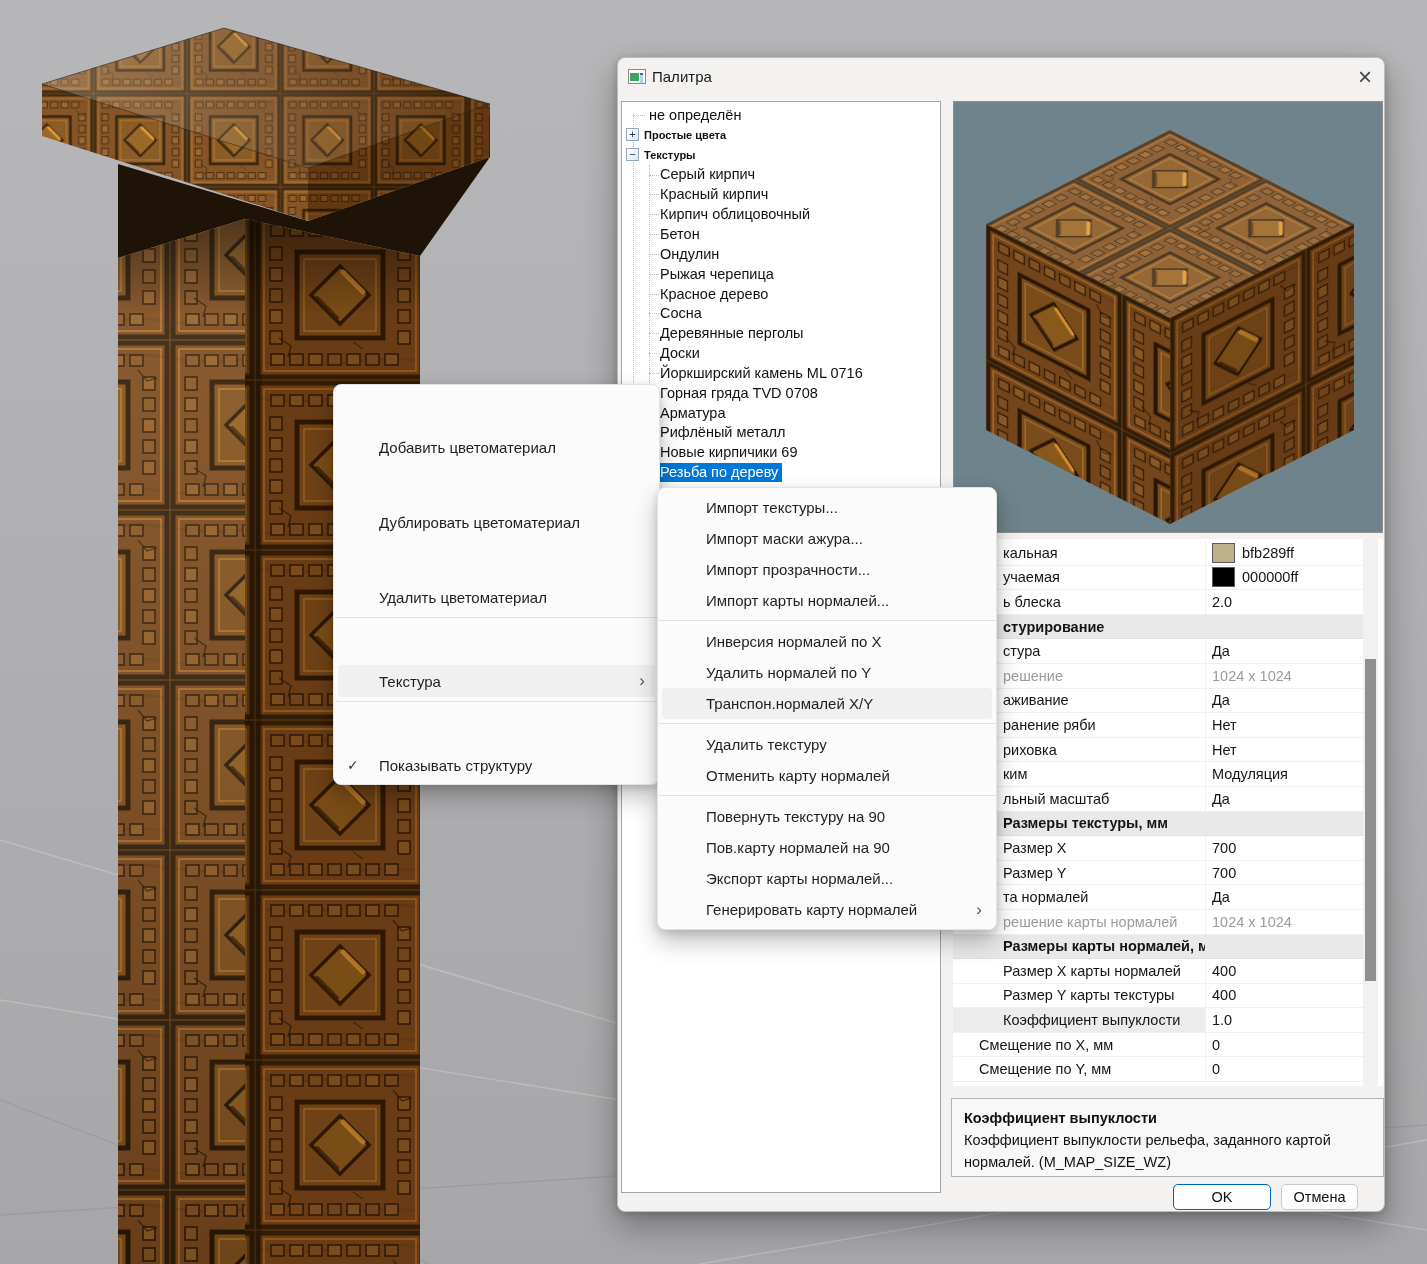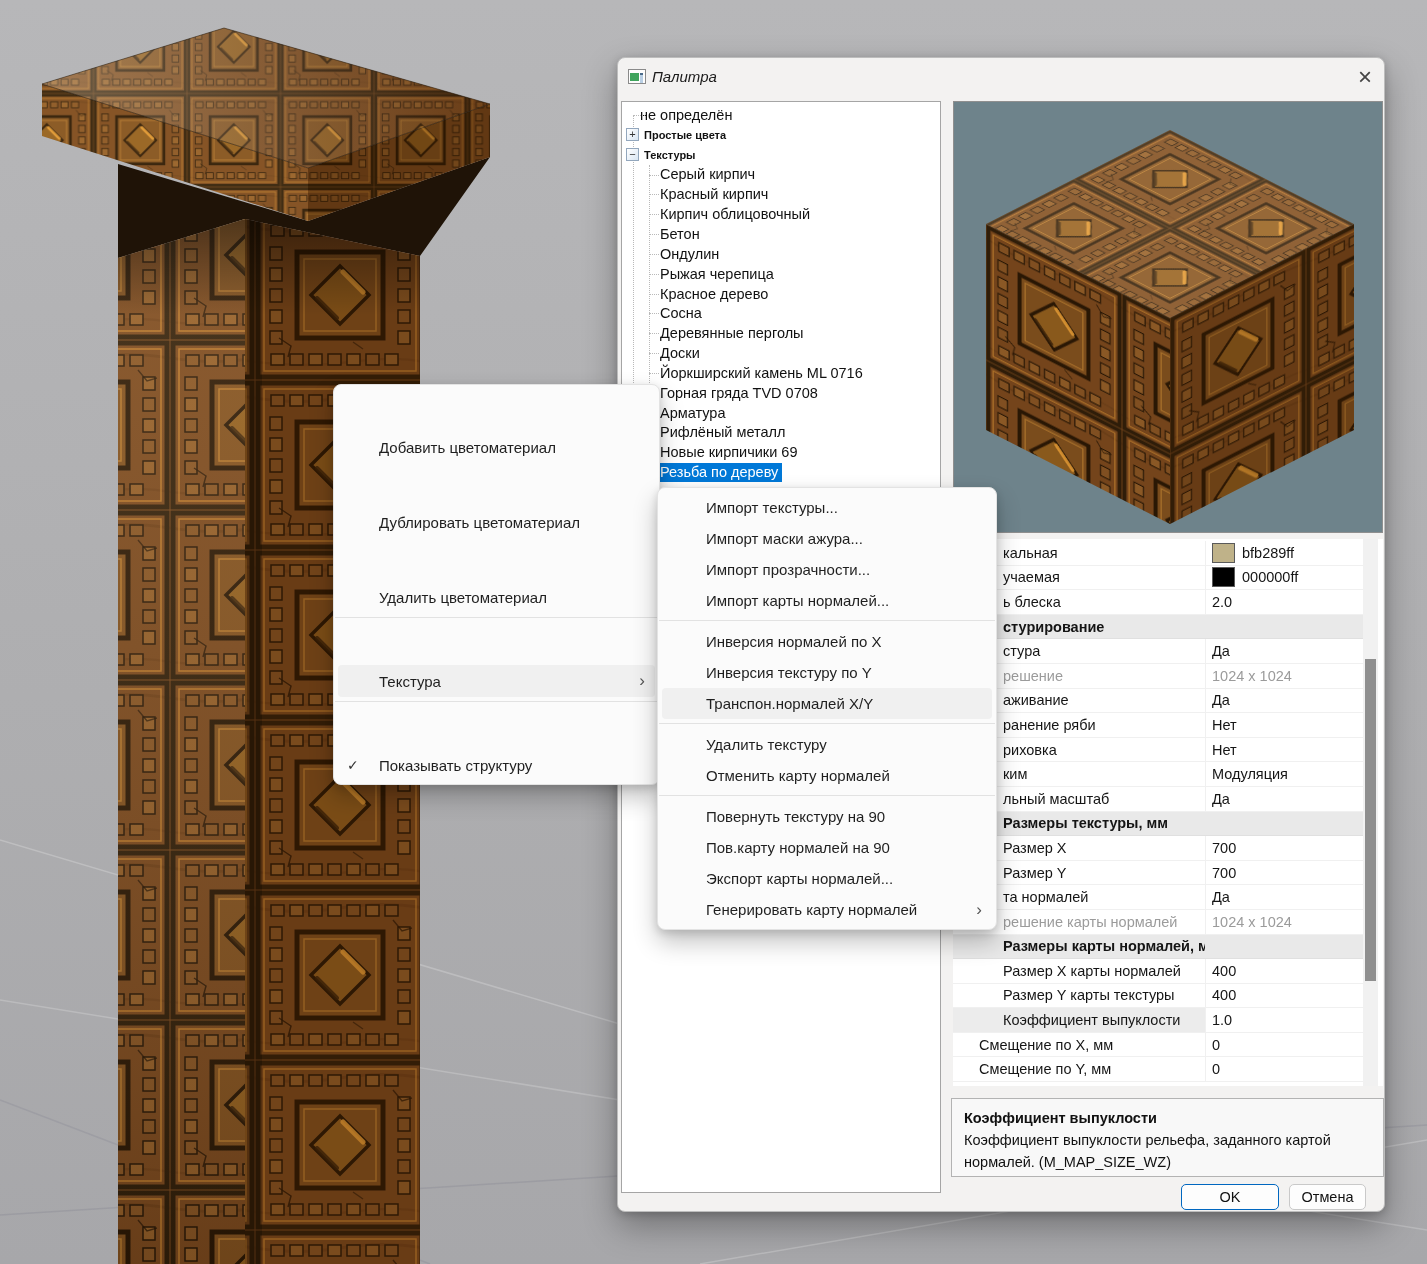--- a/index.html
+++ b/index.html
@@ -15,31 +15,31 @@
   .dialog{
     position:absolute;left:617px;top:57px;width:768px;height:1155px;
     background:#f3f2f1;border:1px solid #bdbdbd;border-radius:8px;
     box-shadow:0 14px 34px rgba(0,0,0,.32), 0 2px 8px rgba(0,0,0,.18);
     box-sizing:border-box;
   }
   .titlebar{position:absolute;left:0;top:0;width:100%;height:40px;}
   .app-icon{position:absolute;left:10px;top:11px;width:18px;height:15px;background:#fdfdfd;border:1px solid #8a8a8a;box-sizing:border-box;}
   .app-icon .g{position:absolute;left:1px;top:3px;width:9px;height:8px;background:#3fa45c;}
   .app-icon .s{position:absolute;left:11px;top:3px;width:3px;height:8px;background:#b9cfe4;border-top:2px solid #4a6a8a;}
-  .title-text{position:absolute;left:34px;top:10px;font-size:15px;color:#1b1b1b;font-style:italic;}
+  .title-text{position:absolute;left:34px;top:10px;font-size:15px;color:#1b1b1b;}
   .close-btn{position:absolute;left:732px;top:6px;width:30px;height:28px;text-align:center;line-height:26px;font-size:24px;font-weight:300;color:#444;cursor:default;}
   
   .tree-panel{
     position:absolute;left:3px;top:43px;width:320px;height:1092px;
     background:#fff;border:1px solid #a5a5a5;box-sizing:border-box;overflow:hidden;
   }
   .vline{position:absolute;border-left:1px dotted #b9b9b9;width:0;}
   .titem{position:relative;height:19.85px;display:flex;align-items:center;font-size:14.5px;color:#111;white-space:nowrap;}
   .titem.b .tlabel{font-weight:bold;font-size:11px;}
-  .titem.lvl1.leaf{padding-left:18px;}
+  .titem.lvl1.leaf{padding-left:27px;}
   .titem.lvl1.exp0{padding-left:4px;}
   .titem.lvl2{padding-left:38px;}
   .titem.lvl1.leaf::before{content:"";position:absolute;left:11px;top:10px;width:12px;border-top:1px dotted #b9b9b9;}
   .titem.lvl2::before{content:"";position:absolute;left:27px;top:10px;width:10px;border-top:1px dotted #b9b9b9;}
   .expbox{
     width:13px;height:13px;margin-right:5px;flex:0 0 13px;
     border:1px solid #93a7bd;background:linear-gradient(135deg,#ffffff,#d9e6f3);
     font-size:11px;line-height:11px;text-align:center;color:#333;box-sizing:border-box;
   }
   .tlabel.sel{background:#0078d7;color:#fff;padding:1px 4px 2px 3px;margin-left:-3px;}
@@ -65,21 +65,21 @@
   
   .desc{
     position:absolute;left:333px;top:1040px;width:433px;height:79px;
     background:#f8f8f8;border:1px solid #b3b3b3;box-sizing:border-box;
     padding:8px 12px;font-size:14.5px;color:#111;line-height:22px;
   }
   .desc .dtitle{font-weight:bold;}
   
   .btn{
     position:absolute;top:1126px;height:26px;background:#fdfdfd;border-radius:5px;
-    font-size:14.5px;color:#111;text-align:center;line-height:24px;box-sizing:border-box;margin-left:8px;
+    font-size:14.5px;color:#111;text-align:center;line-height:24px;box-sizing:border-box;
   }
   .btn.ok{left:555px;width:98px;border:1.5px solid #0067c0;}
   .btn.cancel{left:663px;width:77px;border:1px solid #c9c9c9;}
   
   .menu{
     position:absolute;background:#fbfbfb;border:1px solid #e3e3e3;border-radius:8px;
     box-shadow:0 12px 24px rgba(0,0,0,.24),0 3px 8px rgba(0,0,0,.14);
     box-sizing:border-box;padding:3px 0;
   }
   #menu1{left:333px;top:384px;width:327px;}
@@ -503,21 +503,21 @@
       <span class="mcheck"></span>
       <span>Импорт карты нормалей...</span>
     </div>
     <div class="msep"></div>
     <div class="mitem">
       <span class="mcheck"></span>
       <span>Инверсия нормалей по X</span>
     </div>
     <div class="mitem">
       <span class="mcheck"></span>
-      <span>Инверсия текстуру по Y</span>
+      <span>Удалить нормалей по Y</span>
     </div>
     <div class="mitem hl">
       <span class="mcheck"></span>
       <span>Транспон.нормалей X/Y</span>
     </div>
     <div class="msep"></div>
     <div class="mitem">
       <span class="mcheck"></span>
       <span>Удалить текстуру</span>
     </div>

